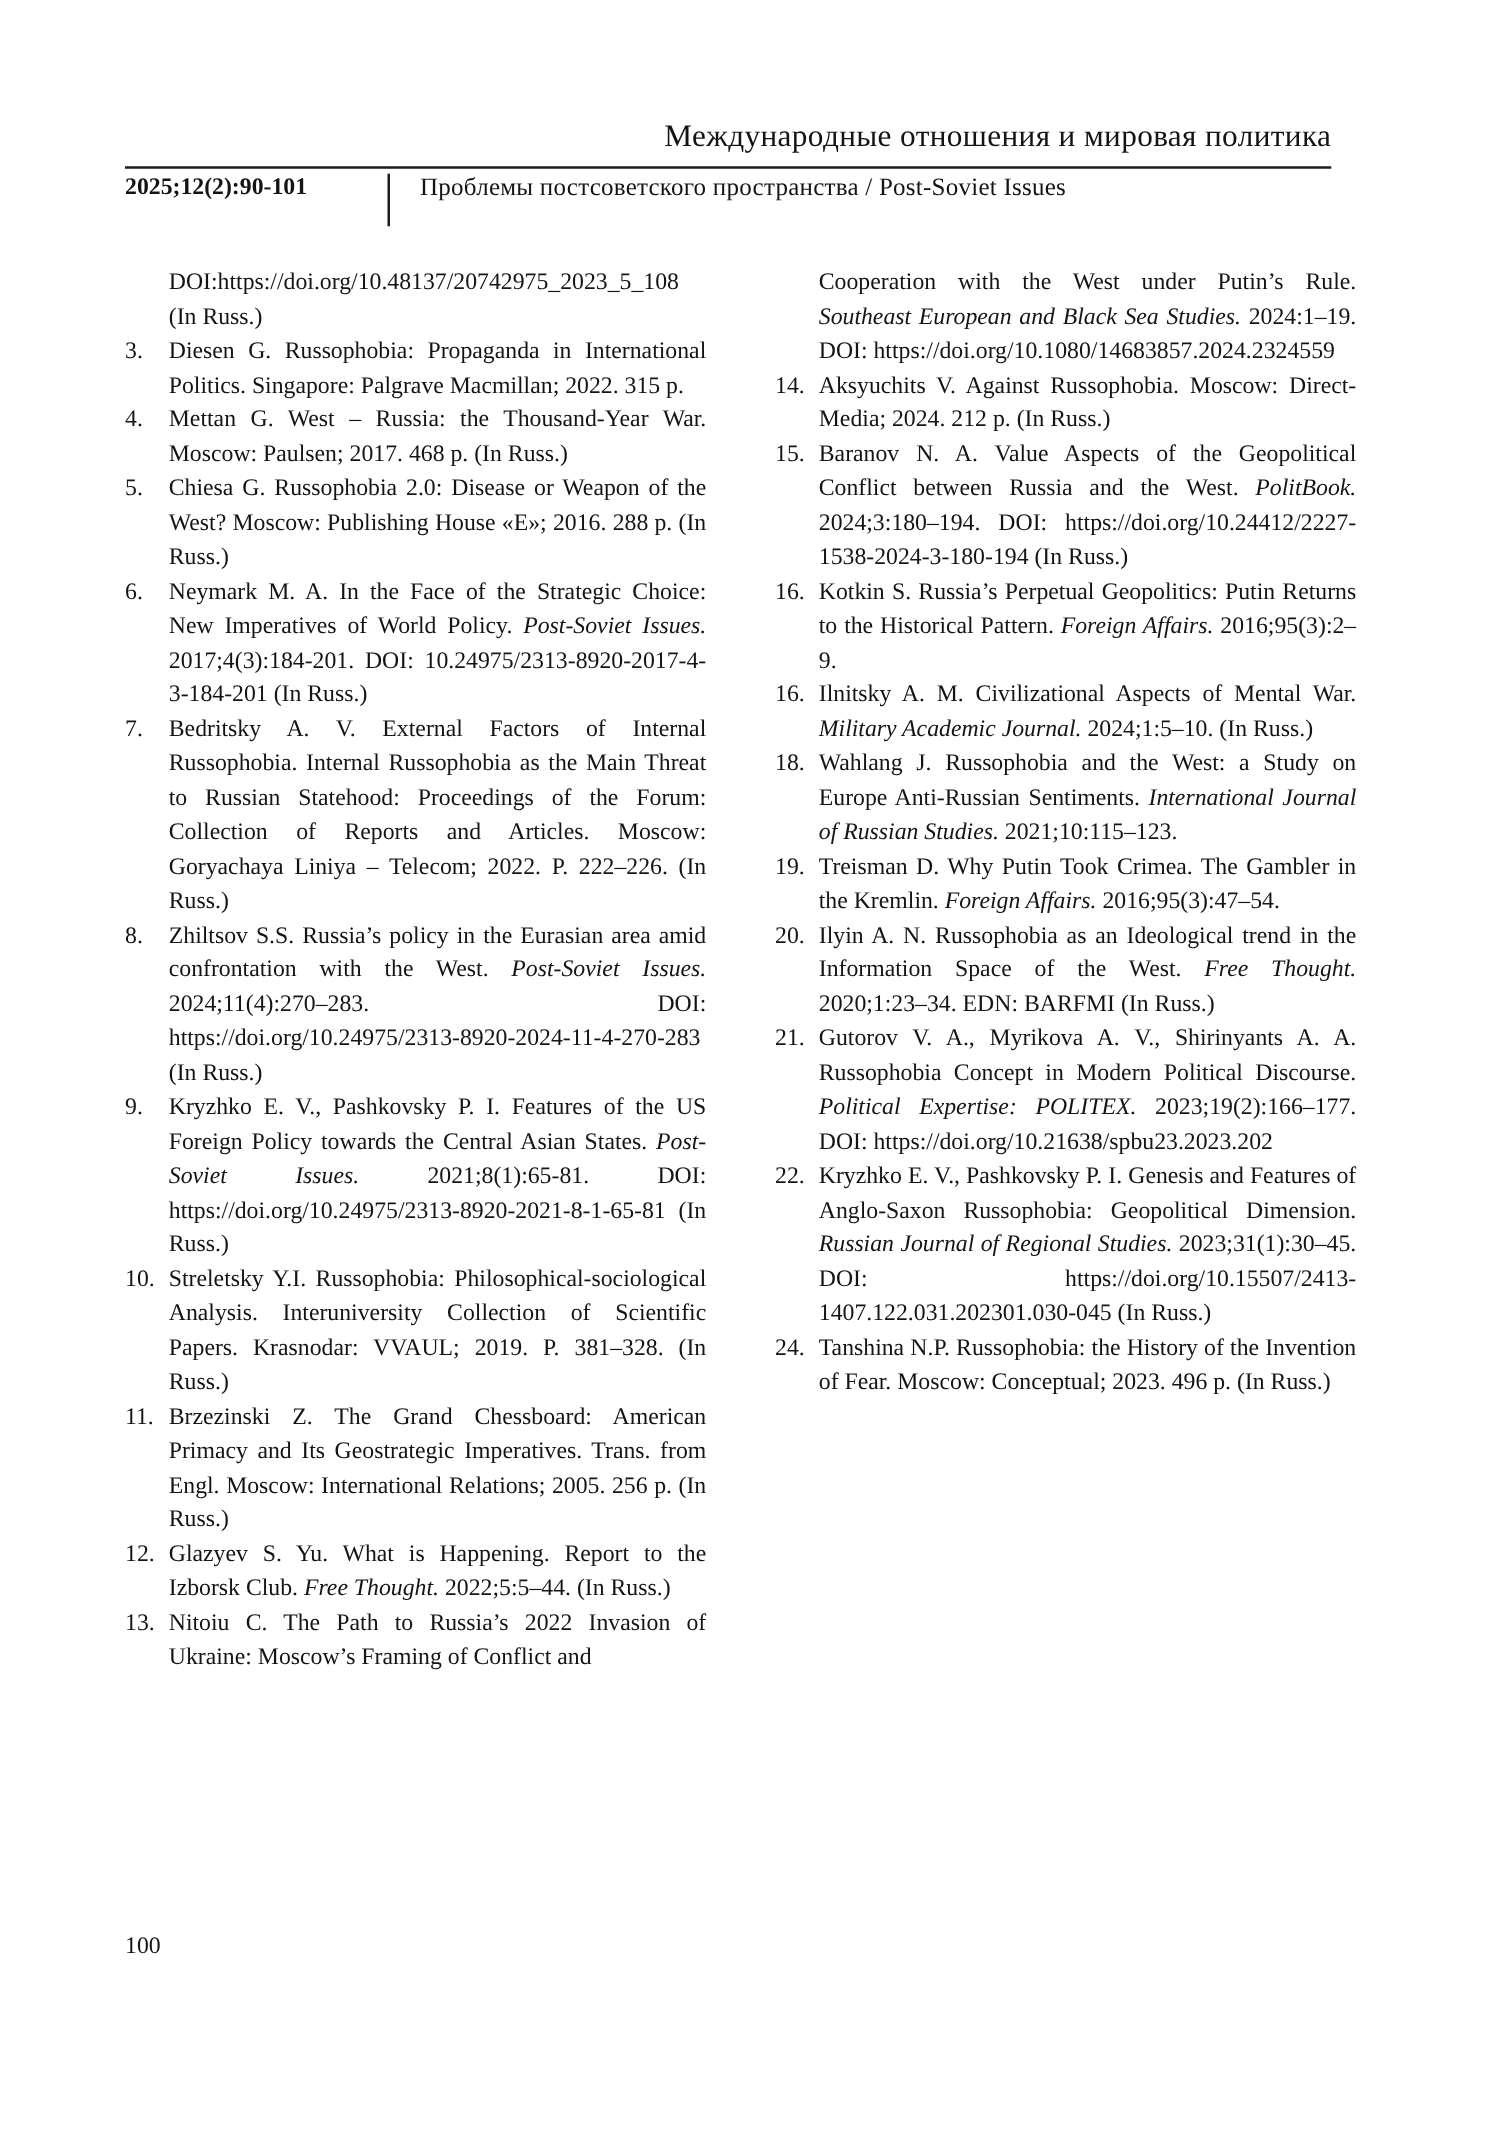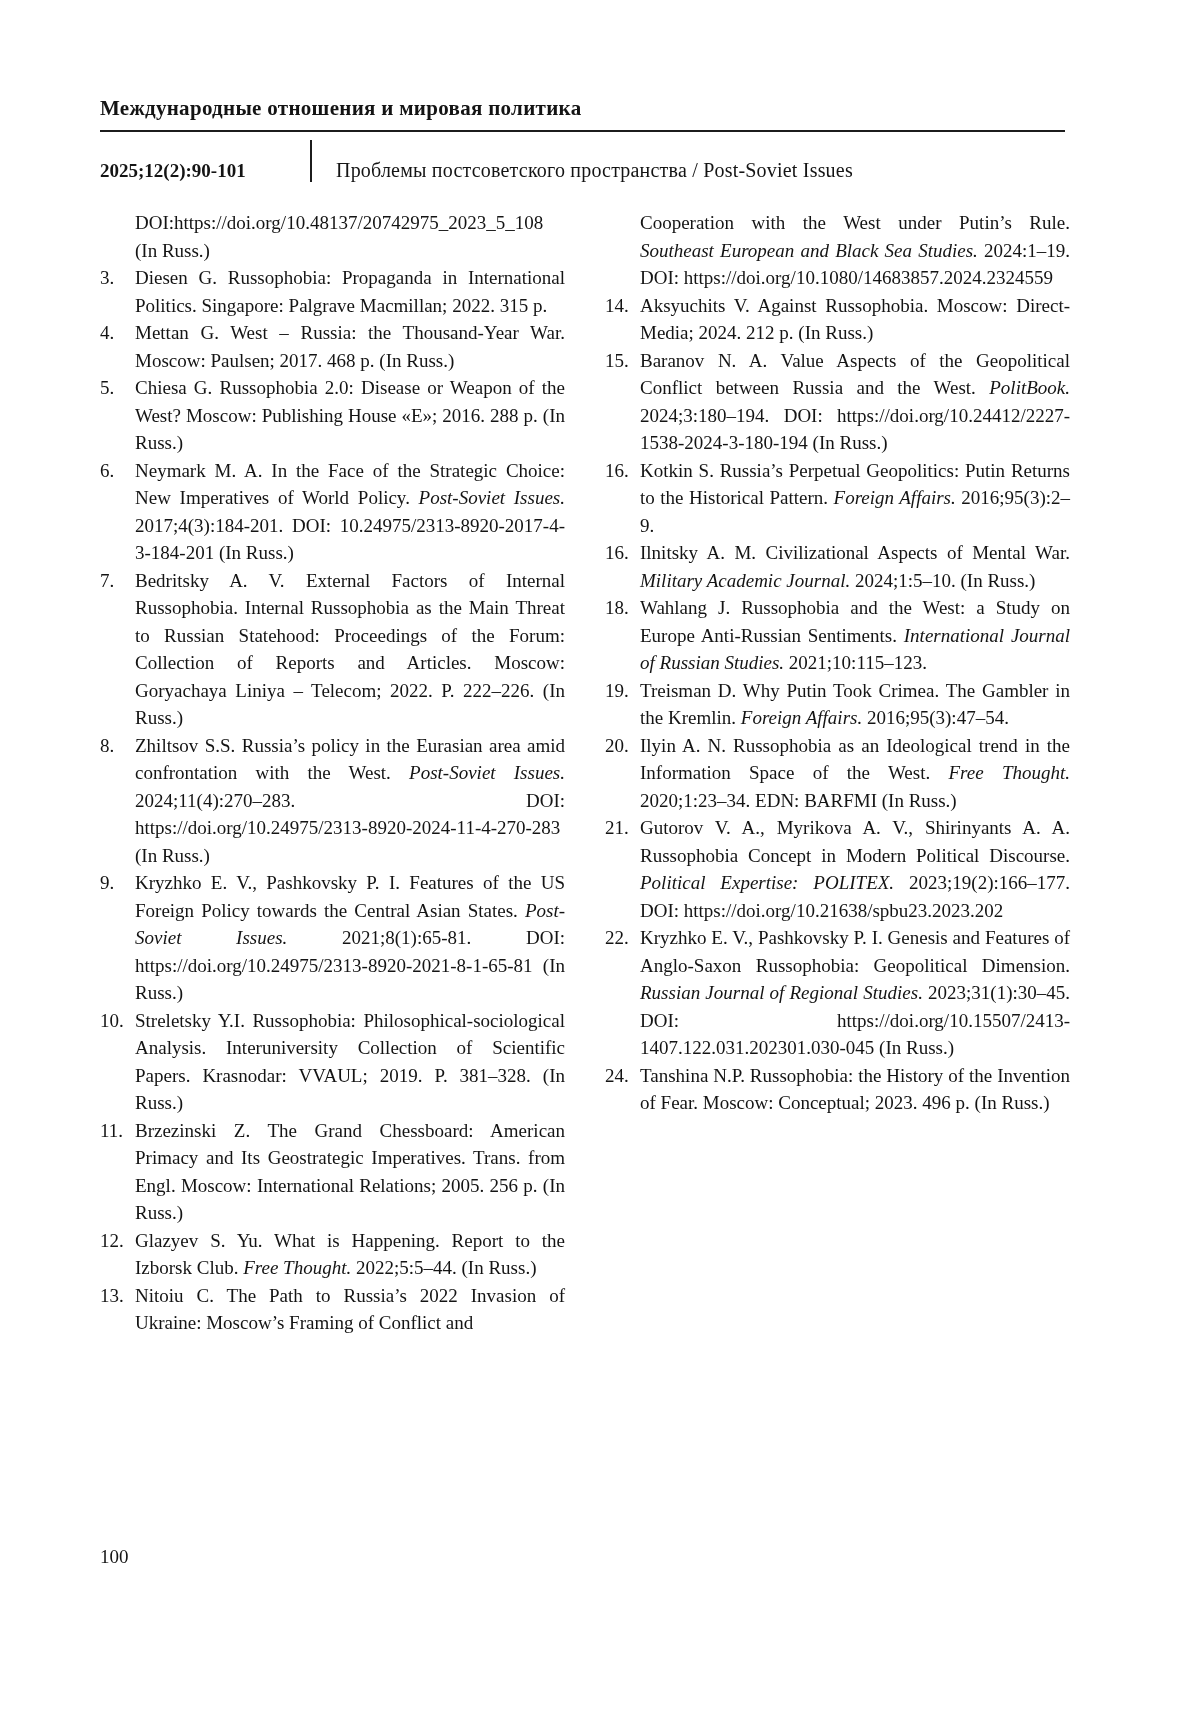--- a/index.html
+++ b/index.html
@@ -16,32 +16,33 @@
   }
   .page {
     position: relative;
     box-sizing: border-box;
     width: 1200px;
     height: 1710px;
     padding: 96px 135px 0 100px;
   }
   
   .running-title {
-    font-weight: bold;
-    font-size: 21px;
+    font-weight: normal;
+    font-size: 25px;
     letter-spacing: 0.3px;
+    text-align: right;
   }
   .header-rule {
     height: 0;
     border-bottom: 2px solid #1c1c1c;
     margin-top: 9px;
   }
   .header-row {
     display: flex;
-    align-items: flex-end;
+    align-items: flex-start;
     margin-top: 4px;
     min-height: 46px;
   }
   .issue-cite {
     font-weight: bold;
     font-size: 19px;
     width: 210px;
     flex: none;
   }
   .header-vbar {
@@ -52,21 +53,21 @@
     margin-right: 24px;
   }
   .section-title {
     font-weight: normal;
     font-size: 20px;
     letter-spacing: 0.2px;
   }
   
   .columns {
     display: flex;
-    gap: 40px;
+    gap: 55px;
     margin-top: 27px;
   }
   .col {
     width: 465px;
     flex: none;
   }
   .ref-item {
     display: flex;
   }
   .ref-num {

